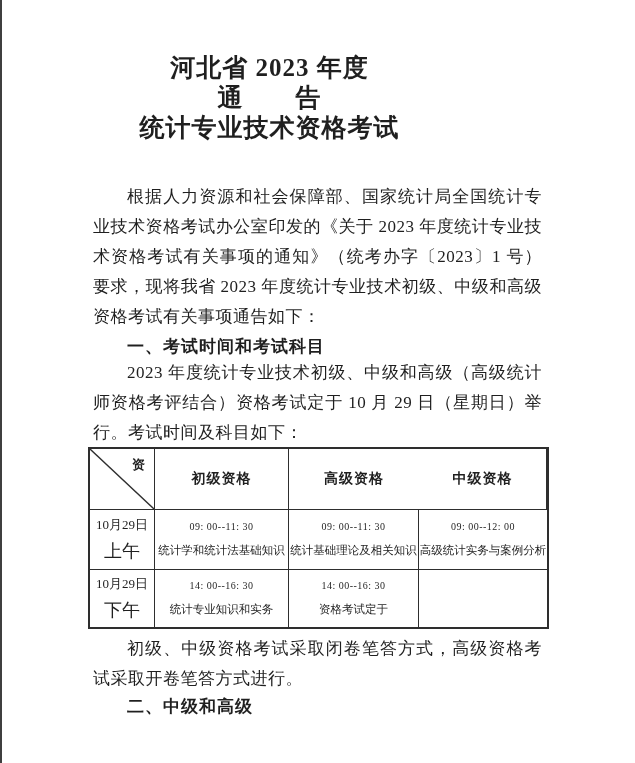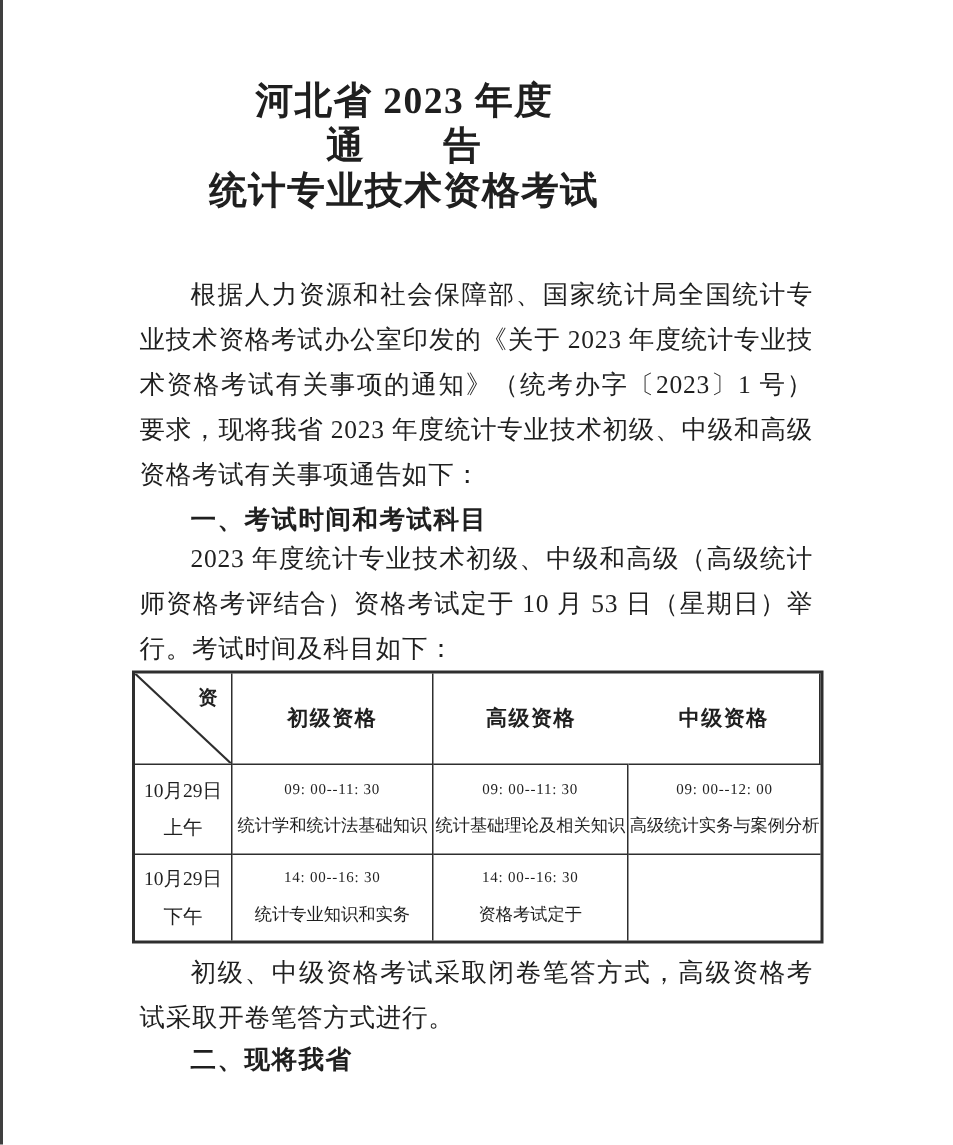--- a/index.html
+++ b/index.html
@@ -63,40 +63,40 @@
     font-weight:bold;font-size:14px;
     letter-spacing:1px;
   }
   .corner{position:relative;}
   .corner svg{position:absolute;left:0;top:0;width:100%;height:100%;}
   .corner-label{
     position:absolute;top:7px;right:9px;
     font-size:13px;font-weight:bold;letter-spacing:0;
   }
   .date-line{font-size:13px;white-space:nowrap;}
-  .period-line{font-size:13px;white-space:nowrap;}
+  .period-line{font-size:18px;white-space:nowrap;}
   .time-line{font-size:10px;white-space:nowrap;letter-spacing:0.5px;}
   .subject-line{font-size:11.5px;white-space:nowrap;letter-spacing:0;}
 </style>
 </head>
 <body>
 
 <div class="page-edge"></div>
 
 <div class="title-block">
   <div>河北省 2023 年度</div>
   <div>通　　告</div>
   <div>统计专业技术资格考试</div>
 </div>
 
 <p class="body-par p1">根据人力资源和社会保障部、国家统计局全国统计专业技术资格考试办公室印发的《关于 2023 年度统计专业技术资格考试有关事项的通知》（统考办字〔2023〕1 号）要求，现将我省 2023 年度统计专业技术初级、中级和高级资格考试有关事项通告如下：</p>
 
 <div class="heading h1">一、考试时间和考试科目</div>
 
-<p class="body-par p2">2023 年度统计专业技术初级、中级和高级（高级统计师资格考评结合）资格考试定于 10 月 53 日（星期日）举行。考试时间及科目如下：</p>
+<p class="body-par p2">2023 年度统计专业技术初级、中级和高级（高级统计师资格考评结合）资格考试定于 10 月 29 日（星期日）举行。考试时间及科目如下：</p>
 
 <div class="exam-table">
 
   <div class="cell header corner">
     <svg viewBox="0 0 65 61" preserveAspectRatio="none">
       <line x1="0" y1="0" x2="65" y2="61" stroke="#2e2e2e" stroke-width="1.4"></line>
     </svg>
     <span class="corner-label">资</span>
   </div>
   <div class="cell header">初级资格</div>
@@ -133,13 +133,13 @@
     <span class="subject-line">资格考试定于</span>
   </div>
   <div class="cell last-row last-col">
     <span class="time-line"></span>
     <span class="subject-line"></span>
   </div>
 </div>
 
 <p class="body-par p3">初级、中级资格考试采取闭卷笔答方式，高级资格考试采取开卷笔答方式进行。</p>
 
-<div class="heading h2">二、现将我省</div>
+<div class="heading h2">二、中级和高级</div>
 
 </body></html>

